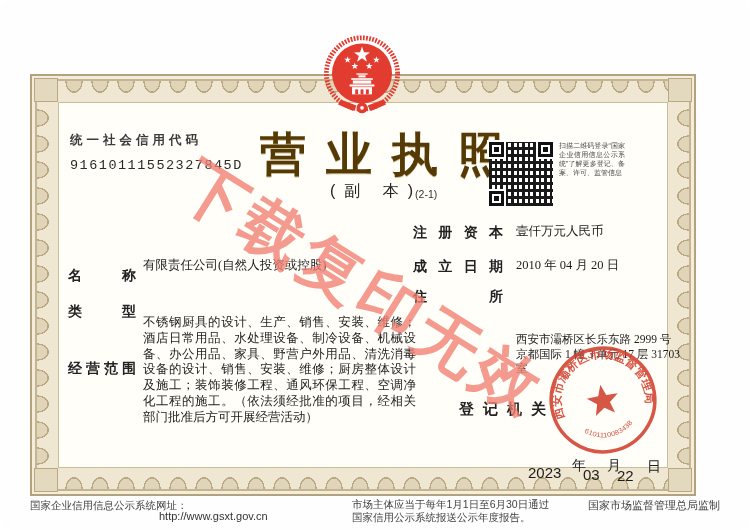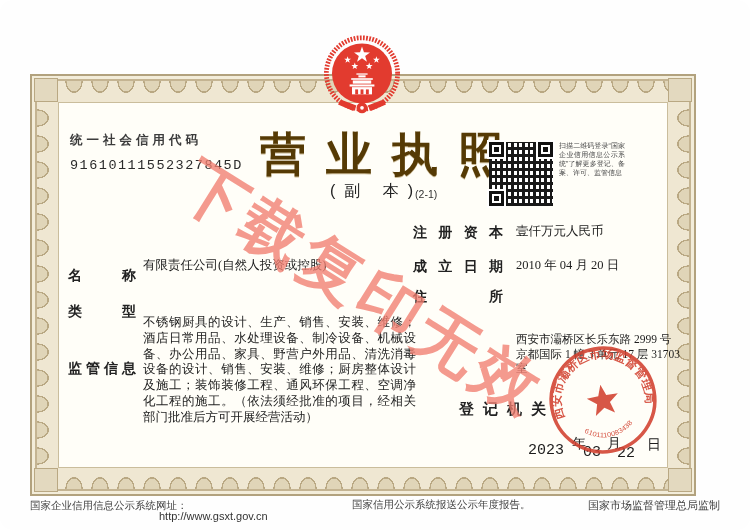--- a/index.html
+++ b/index.html
@@ -55,22 +55,22 @@
   .flabel.lw{width:68px;font-size:14px;margin-right:7px;margin-top:45px;}
   .flabel.rw{width:90px;font-size:14px;margin-right:13px;}
   .fvalue{font-family:"Liberation Serif",serif;color:#1d1d1d;font-size:12.5px;line-height:15.8px;}
   .fvalue.scope{width:273px;text-align:justify;}
   .fvalue.addr{width:165px;font-size:11.5px;line-height:14.5px;margin-top:44px;}
   .reg-label{position:absolute;left:459px;top:400px;font-size:15px;font-weight:bold;
              letter-spacing:9px;color:#222;z-index:2;}
   
   .seal{position:absolute;left:546px;top:343px;width:114px;height:114px;z-index:6;
         transform:rotate(-10deg);opacity:.88;}
-  .reg-date{position:absolute;left:520px;top:434px;width:160px;height:28px;z-index:2;
-            font-family:Liberation Mono, monospace;color:#1c1c1c;}
+  .reg-date{position:absolute;left:520px;top:456px;width:160px;height:28px;z-index:2;
+            font-family:Liberation Sans, sans-serif;color:#1c1c1c;}
   .reg-date span{position:absolute;white-space:nowrap;}
   .d-year{left:8px;top:8px;font-size:15px;}
   .d-yu{left:52px;top:1px;font-size:14px;}
   .d-month{left:63px;top:10px;font-size:15px;}
   .d-mu{left:87px;top:1px;font-size:14px;}
   .d-day{left:97px;top:11px;font-size:15px;}
   .d-du{left:127px;top:2px;font-size:14px;}
   
   .watermark{position:absolute;left:210px;top:142px;z-index:5;pointer-events:none;
              transform:rotate(32deg);transform-origin:0 0;white-space:nowrap;
@@ -147,21 +147,21 @@
   <div class="qr-caption">扫描二维码登录“国家企业信用信息公示系统”了解更多登记、备案、许可、监管信息</div>
 
   <div class="row" style="left:68px;top:222px;width:345px">
     <span class="flabel lw">名称</span>
   </div>
   <div class="row" style="left:68px;top:258px;width:345px">
     <span class="flabel lw">类型</span>
     <span class="fvalue">有限责任公司(自然人投资或控股)</span>
   </div>
   <div class="row" style="left:68px;top:315px;width:355px">
-    <span class="flabel lw">监管信息</span>
+    <span class="flabel lw">经营范围</span>
     <span class="fvalue scope">不锈钢厨具的设计、生产、销售、安装、维修；酒店日常用品、水处理设备、制冷设备、机械设备、办公用品、家具、野营户外用品、清洗消毒设备的设计、销售、安装、维修；厨房整体设计及施工；装饰装修工程、通风环保工程、空调净化工程的施工。（依法须经批准的项目，经相关部门批准后方可开展经营活动）</span>
   </div>
 
   <div class="row" style="left:413px;top:224px;width:270px">
     <span class="flabel rw">注册资本</span>
     <span class="fvalue">壹仟万元人民币</span>
   </div>
   <div class="row" style="left:413px;top:258px;width:270px">
     <span class="flabel rw">成立日期</span>
     <span class="fvalue">2010 年 04 月 20 日</span>
@@ -193,17 +193,18 @@
     <span class="d-mu">月</span>
     <span class="d-day">22</span>
     <span class="d-du">日</span>
   </div>
 
   <div class="watermark">下载复印无效</div>
 
   <div class="foot foot-left">国家企业信用信息公示系统网址：</div>
   <div class="foot foot-url">http://www.gsxt.gov.cn</div>
   <div class="foot foot-mid">
+    <div>市场主体应当于每年1月1日至6月30日通过</div>
     <div>国家信用公示系统报送公示年度报告。</div>
   </div>
   <div class="foot foot-right">国家市场监督管理总局监制</div>
 
 </div>
 
 </body></html>

